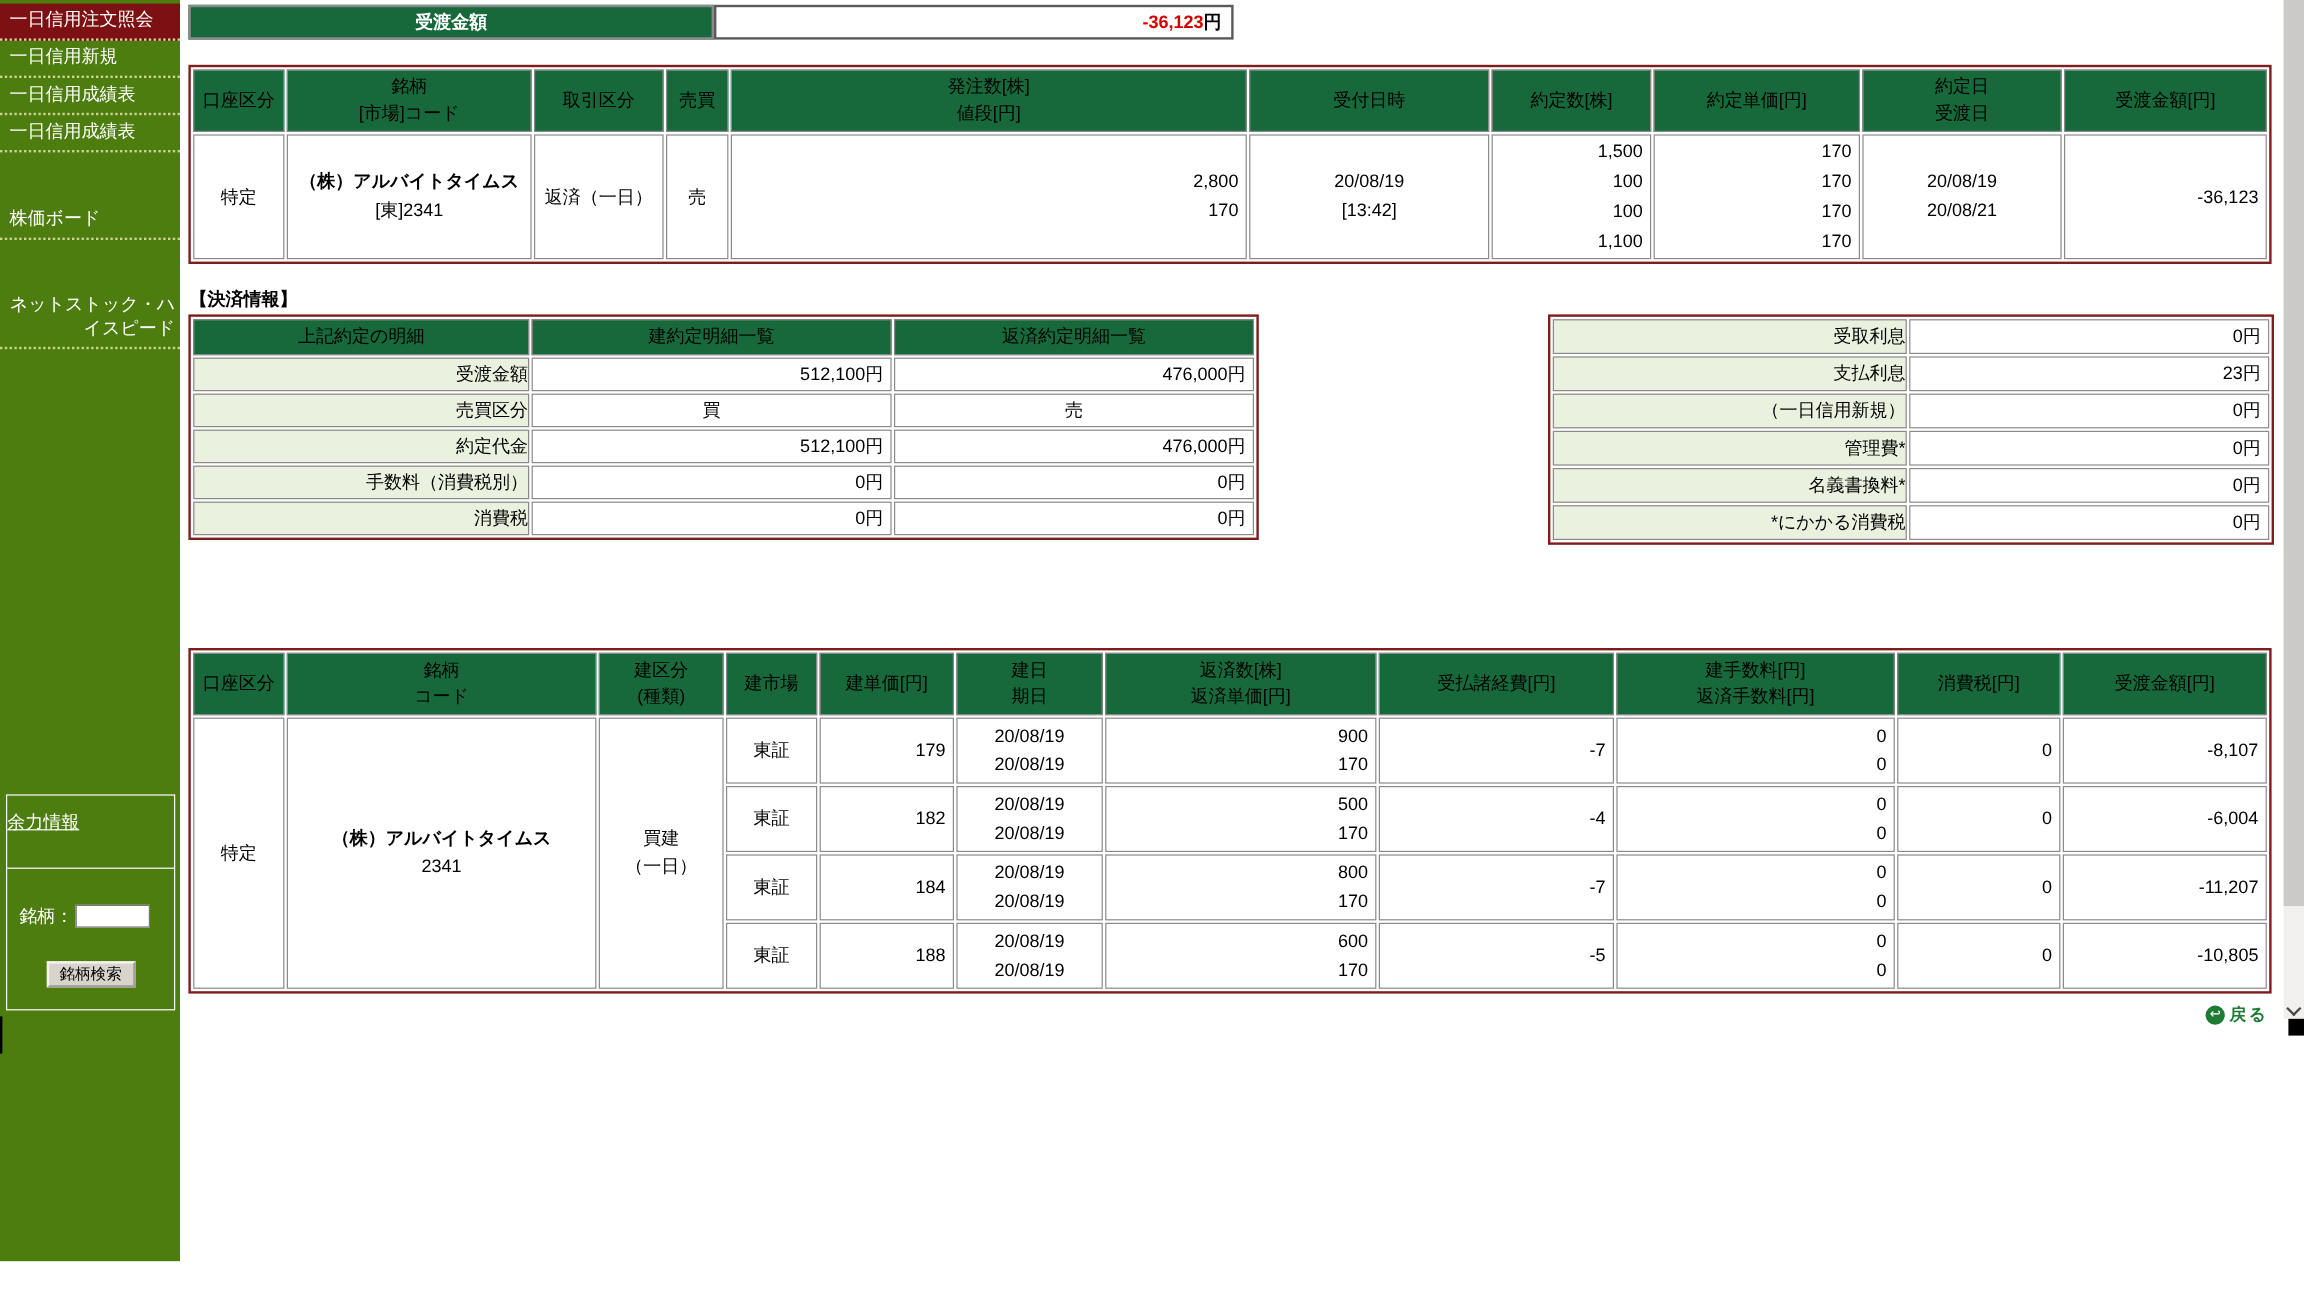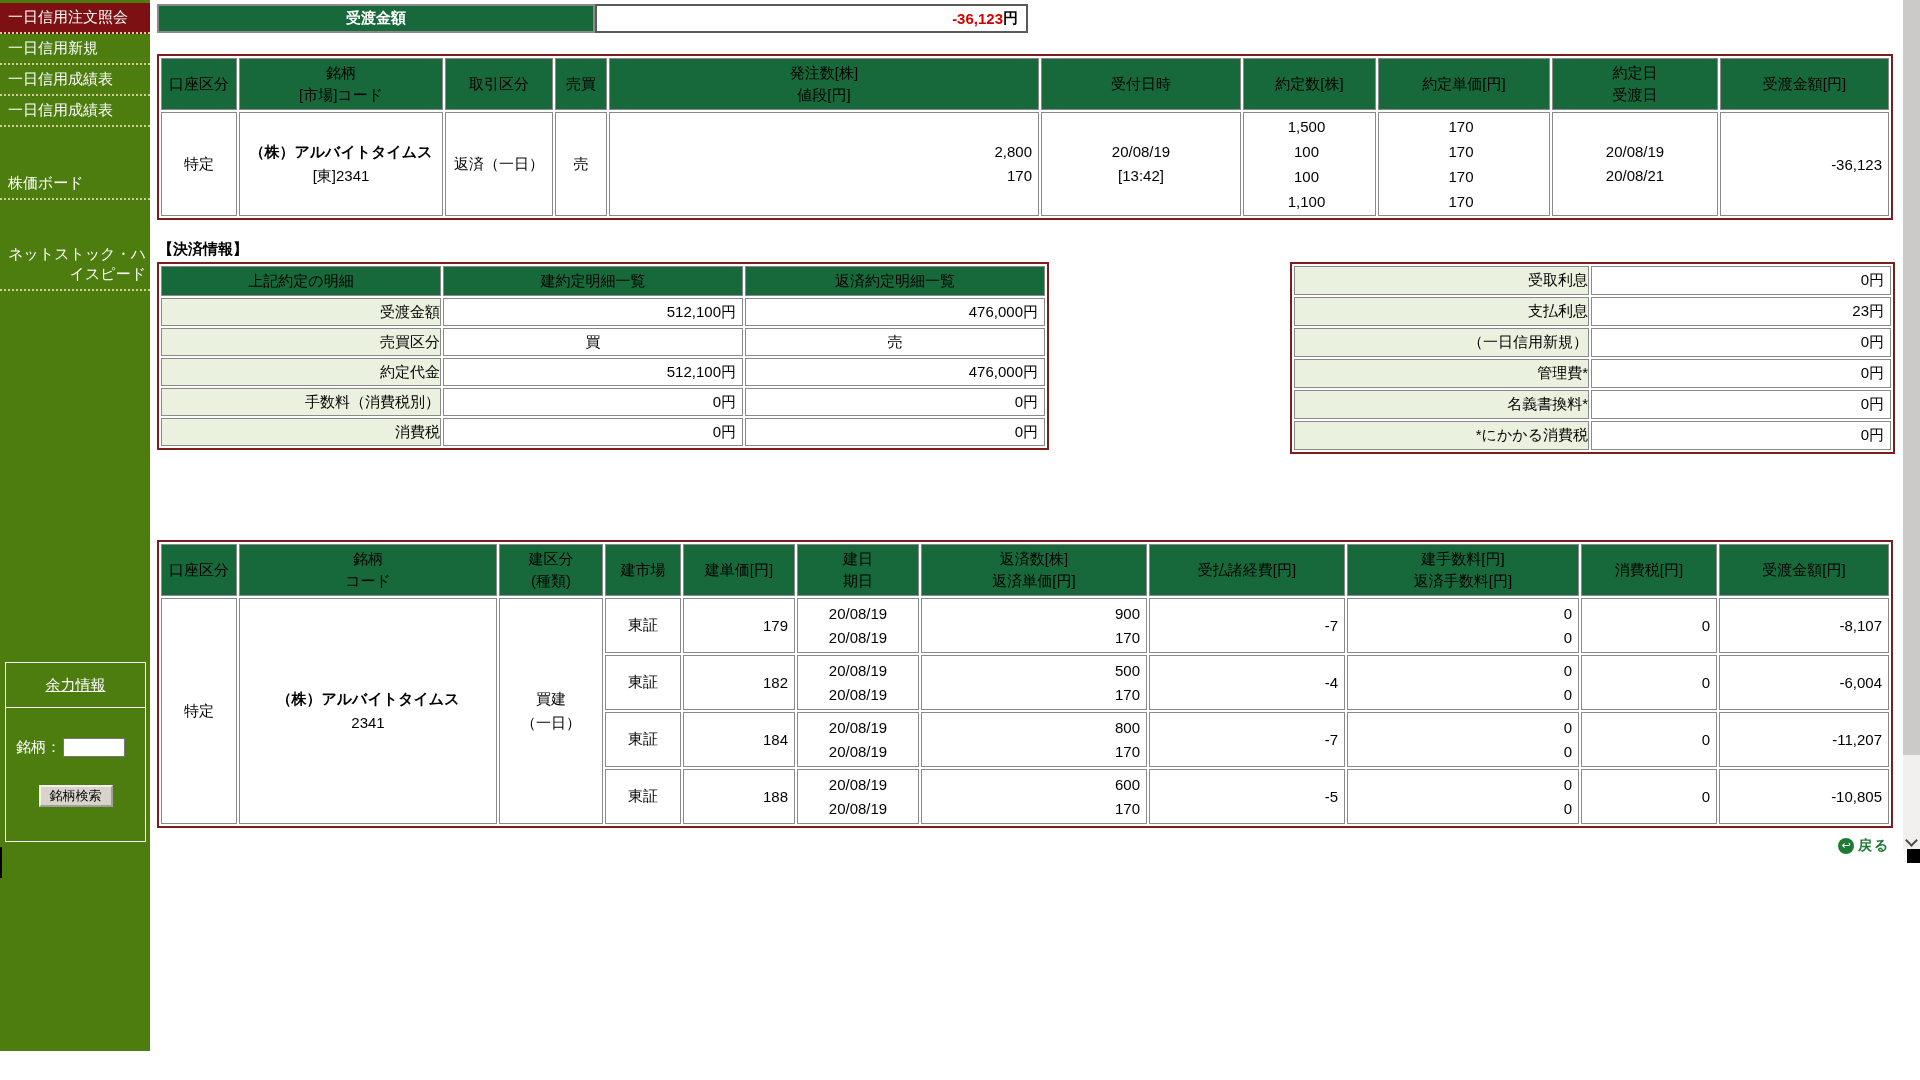--- a/index.html
+++ b/index.html
@@ -11,21 +11,21 @@
   .sidebar { position:absolute; left:0; top:0; width:150px; height:1051px;
     background:#4d7c0f; color:#fff; }
   .nav { padding-top:3px; }
   .side-item { font-size:15px; line-height:20px; padding:4px 4px 5px 8px;
     border-bottom:2px dotted #CFCF96; cursor:pointer; }
   .side-item.active { background:#7D1012; }
   .side-item.gap40 { margin-top:42px; }
   .side-item.gap28 { margin-top:40px;text-align:right; }
   .power-box { position:absolute; left:5px; top:662px; width:141px; height:180px;
     border:1px solid #fff; }
-  .pb-title { text-align:center; padding:13px 0 12px 0; border-bottom:1px solid #fff;
+  .pb-title { padding:13px 0 28px 0; border-bottom:1px solid #fff;
     font-size:15px; }
   .pb-title span { text-decoration:underline; cursor:pointer; }
   .pb-row { margin:30px 0 0 10px; font-size:15px; display:flex; align-items:center; }
   .pb-input { width:62px; height:19px; border:1px solid #777; background:#fff; margin-left:2px; }
   .pb-btn { display:block; margin:28px auto 0 auto; width:74px; height:22px;
     background:#D8D4CC; border:2px outset #f4f2ee; font-size:13px; color:#000; cursor:pointer;
     font-family:"Liberation Sans","DejaVu Sans",sans-serif; }
 
   
   .topbar-label { position:absolute; left:157px; top:4px; width:438px; height:29px;
@@ -40,21 +40,21 @@
     border:2px solid #7f1d1d; table-layout:fixed; }
   .tbl td { border:1px solid #8a8a8a; font-size:15px; color:#000;
     vertical-align:middle; overflow:hidden; }
   .g { background:#17693B; color:#fff; text-align:center; line-height:22px; }
   .lab { background:#EBF1DF; text-align:right; }
   .num { text-align:right; padding-right:6px; }
   .ctr { text-align:center; }
   .red { color:#D60000; }
   .b { font-weight:bold; }
   .l24 { line-height:24px; }
-  .l25 { line-height:25px;text-align:center; }
+  .l25 { line-height:25px; }
 
   #order-table { position:absolute; left:157px; top:54px; width:1736px; }
   #order-table .hrow td { height:52px; }
   #order-table .drow td { height:104px; }
 
   .sec-title { position:absolute; font-size:15px; font-weight:bold; color:#000; }
   #settle-title { left:158px; top:240px; }
   #positions-title { left:158px; top:543px;text-decoration:underline; }
 
   #settle-left { position:absolute; left:157px; top:262px; width:892px; }

